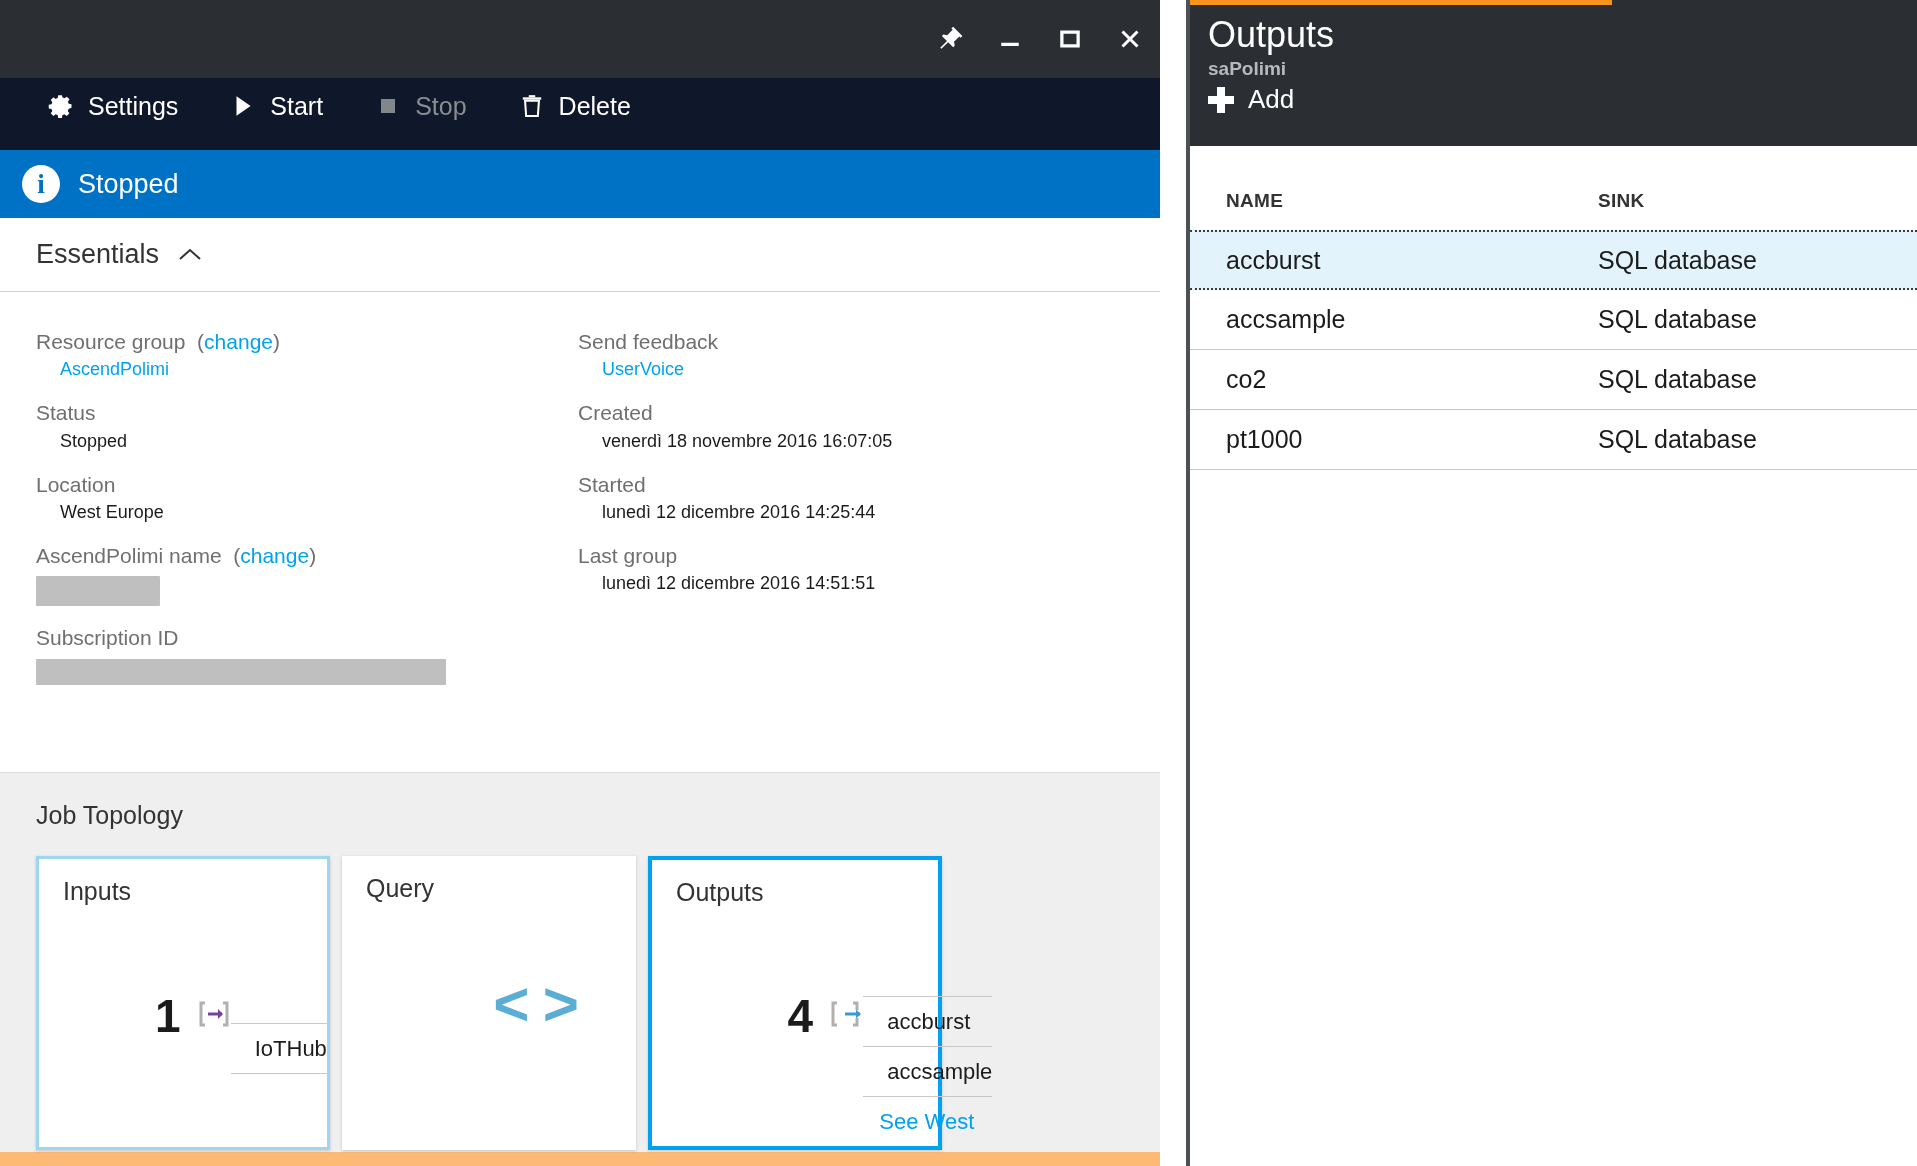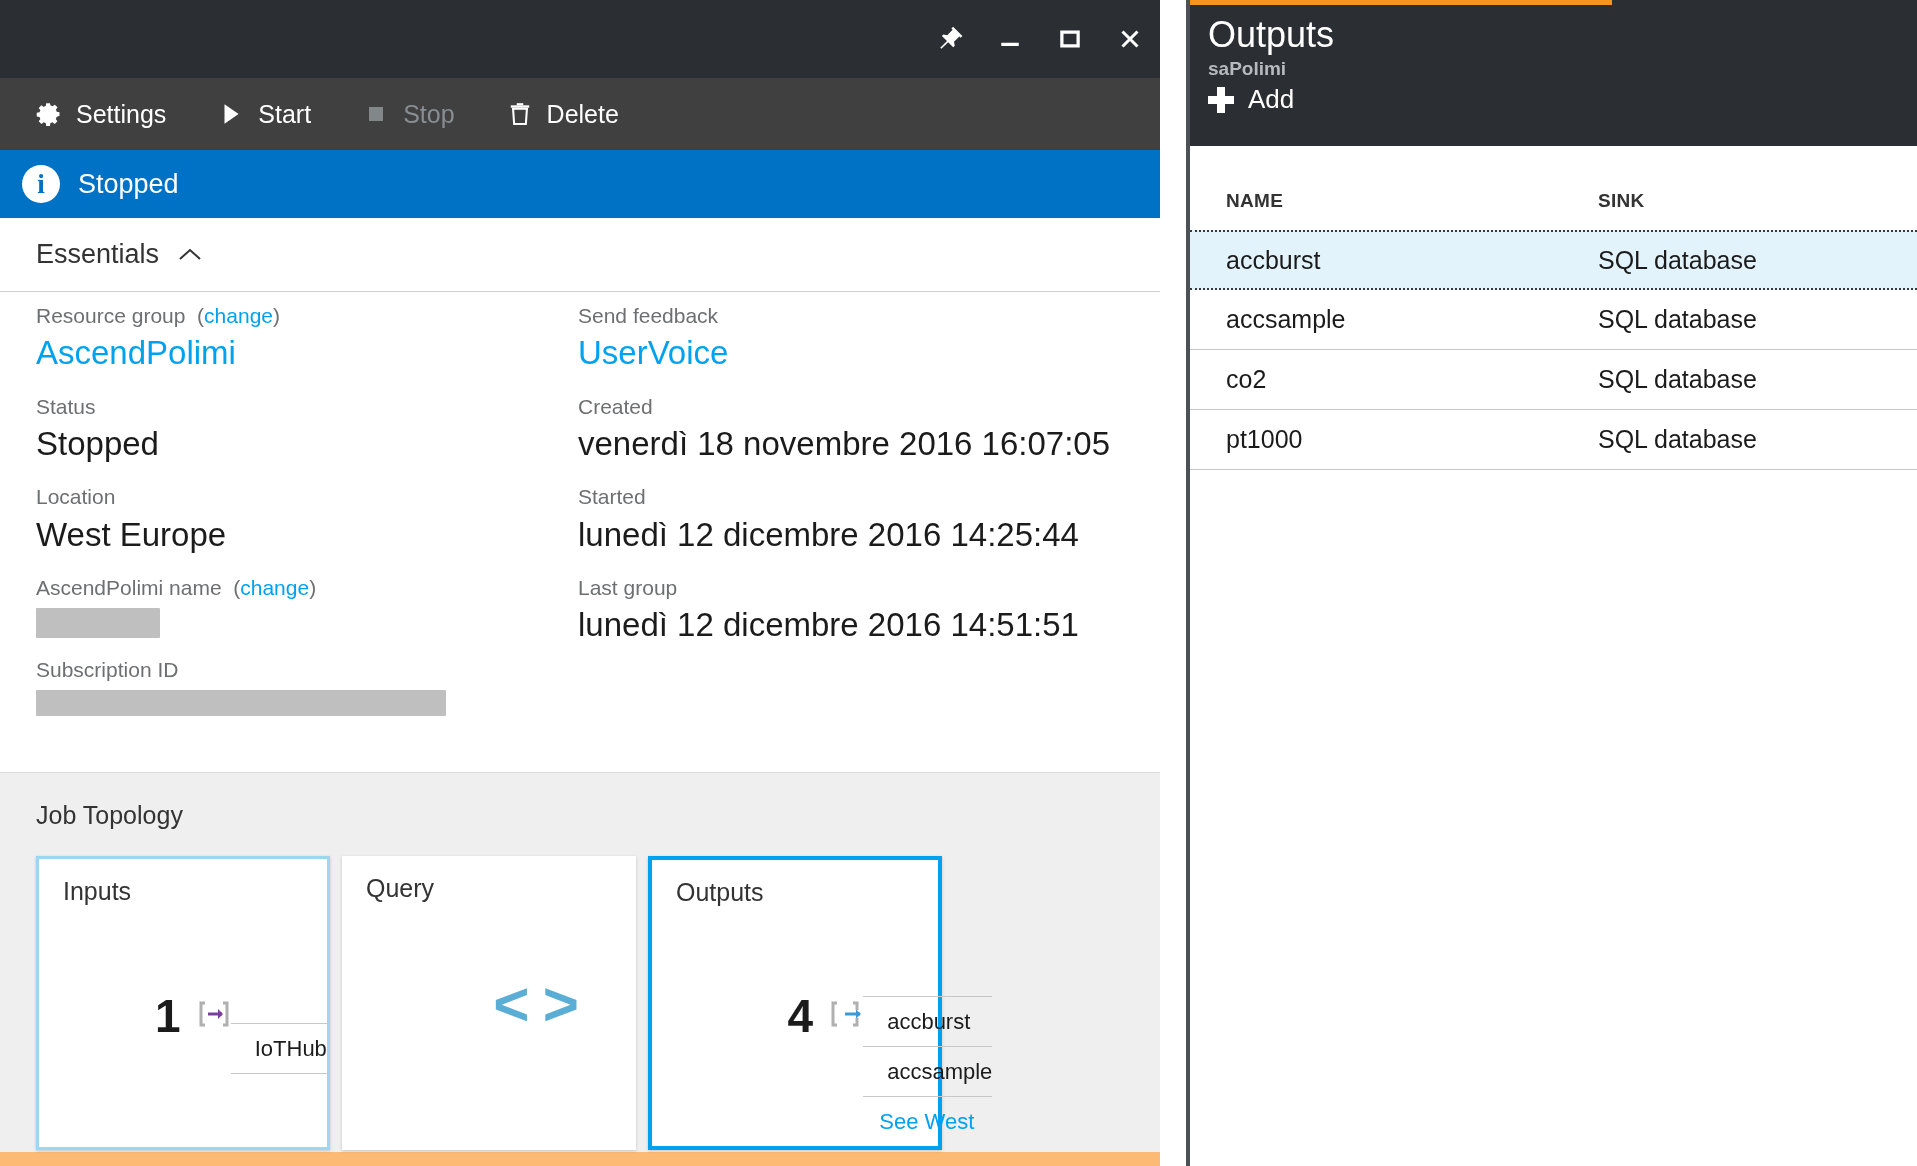--- a/index.html
+++ b/index.html
@@ -34,23 +34,23 @@
   .win-btn {
     width: 60px; height: 60px;
     display: flex; align-items: center; justify-content: center;
     cursor: pointer;
   }
   .win-btn svg { display: block; }
 
   
   .toolbar {
     height: 72px;
-    background: #404040;
-    display: flex; align-items: center;
-    padding-left: 28px;
+    background: #0f172a;
+    display: flex; align-items: flex-start;
+    padding-left: 40px;
     gap: 0px;
   }
   .tb-item {
     display: flex; align-items: center;
     gap: 12px;
     padding: 0 22px 0 6px;
     height: 56px;
     cursor: pointer;
     color: #ffffff;
     font-size: 25px;
@@ -99,33 +99,33 @@
   }
   .essentials-head .ttl { font-size: 27px; color: #333; }
   .essentials-head .chev { display:flex; align-items:center; }
 
   .essentials-body {
     background: #fff;
     padding: 22px 0 30px 0;
     height: 480px;
     position: relative;
   }
-  .ess-col { position: absolute; top: 10px; }
+  .ess-col { position: absolute; top: 36px; }
   .ess-col.left { left: 36px; width: 530px; }
   .ess-col.right { left: 578px; width: 560px; }
 
   .ess-label {
     font-size: 21px; color: #6d6f71;
     margin-top: 18px; line-height: 1.35;
   }
   .ess-col > .ess-label:first-child { margin-top: 0; }
   .ess-label a { color: #00a2f0; text-decoration: none; cursor: pointer; }
   .ess-value {
-    font-size: 33px; color: #1b1b1b;
-    line-height: 1.28; margin-top: 2px;
+    font-size: 18px; color: #1b1b1b;
+    line-height: 1.28; margin-top: 2px; margin-left: 24px;
   }
   .ess-value.link { color: #00a2f0; cursor: pointer; }
   .redact {
     background: #bfbfbf;
     height: 30px;
     margin-top: 6px;
     border-radius: 1px;
   }
   .redact.sub-name { width: 124px; }
   .redact.sub-id { width: 410px; height: 26px; }

